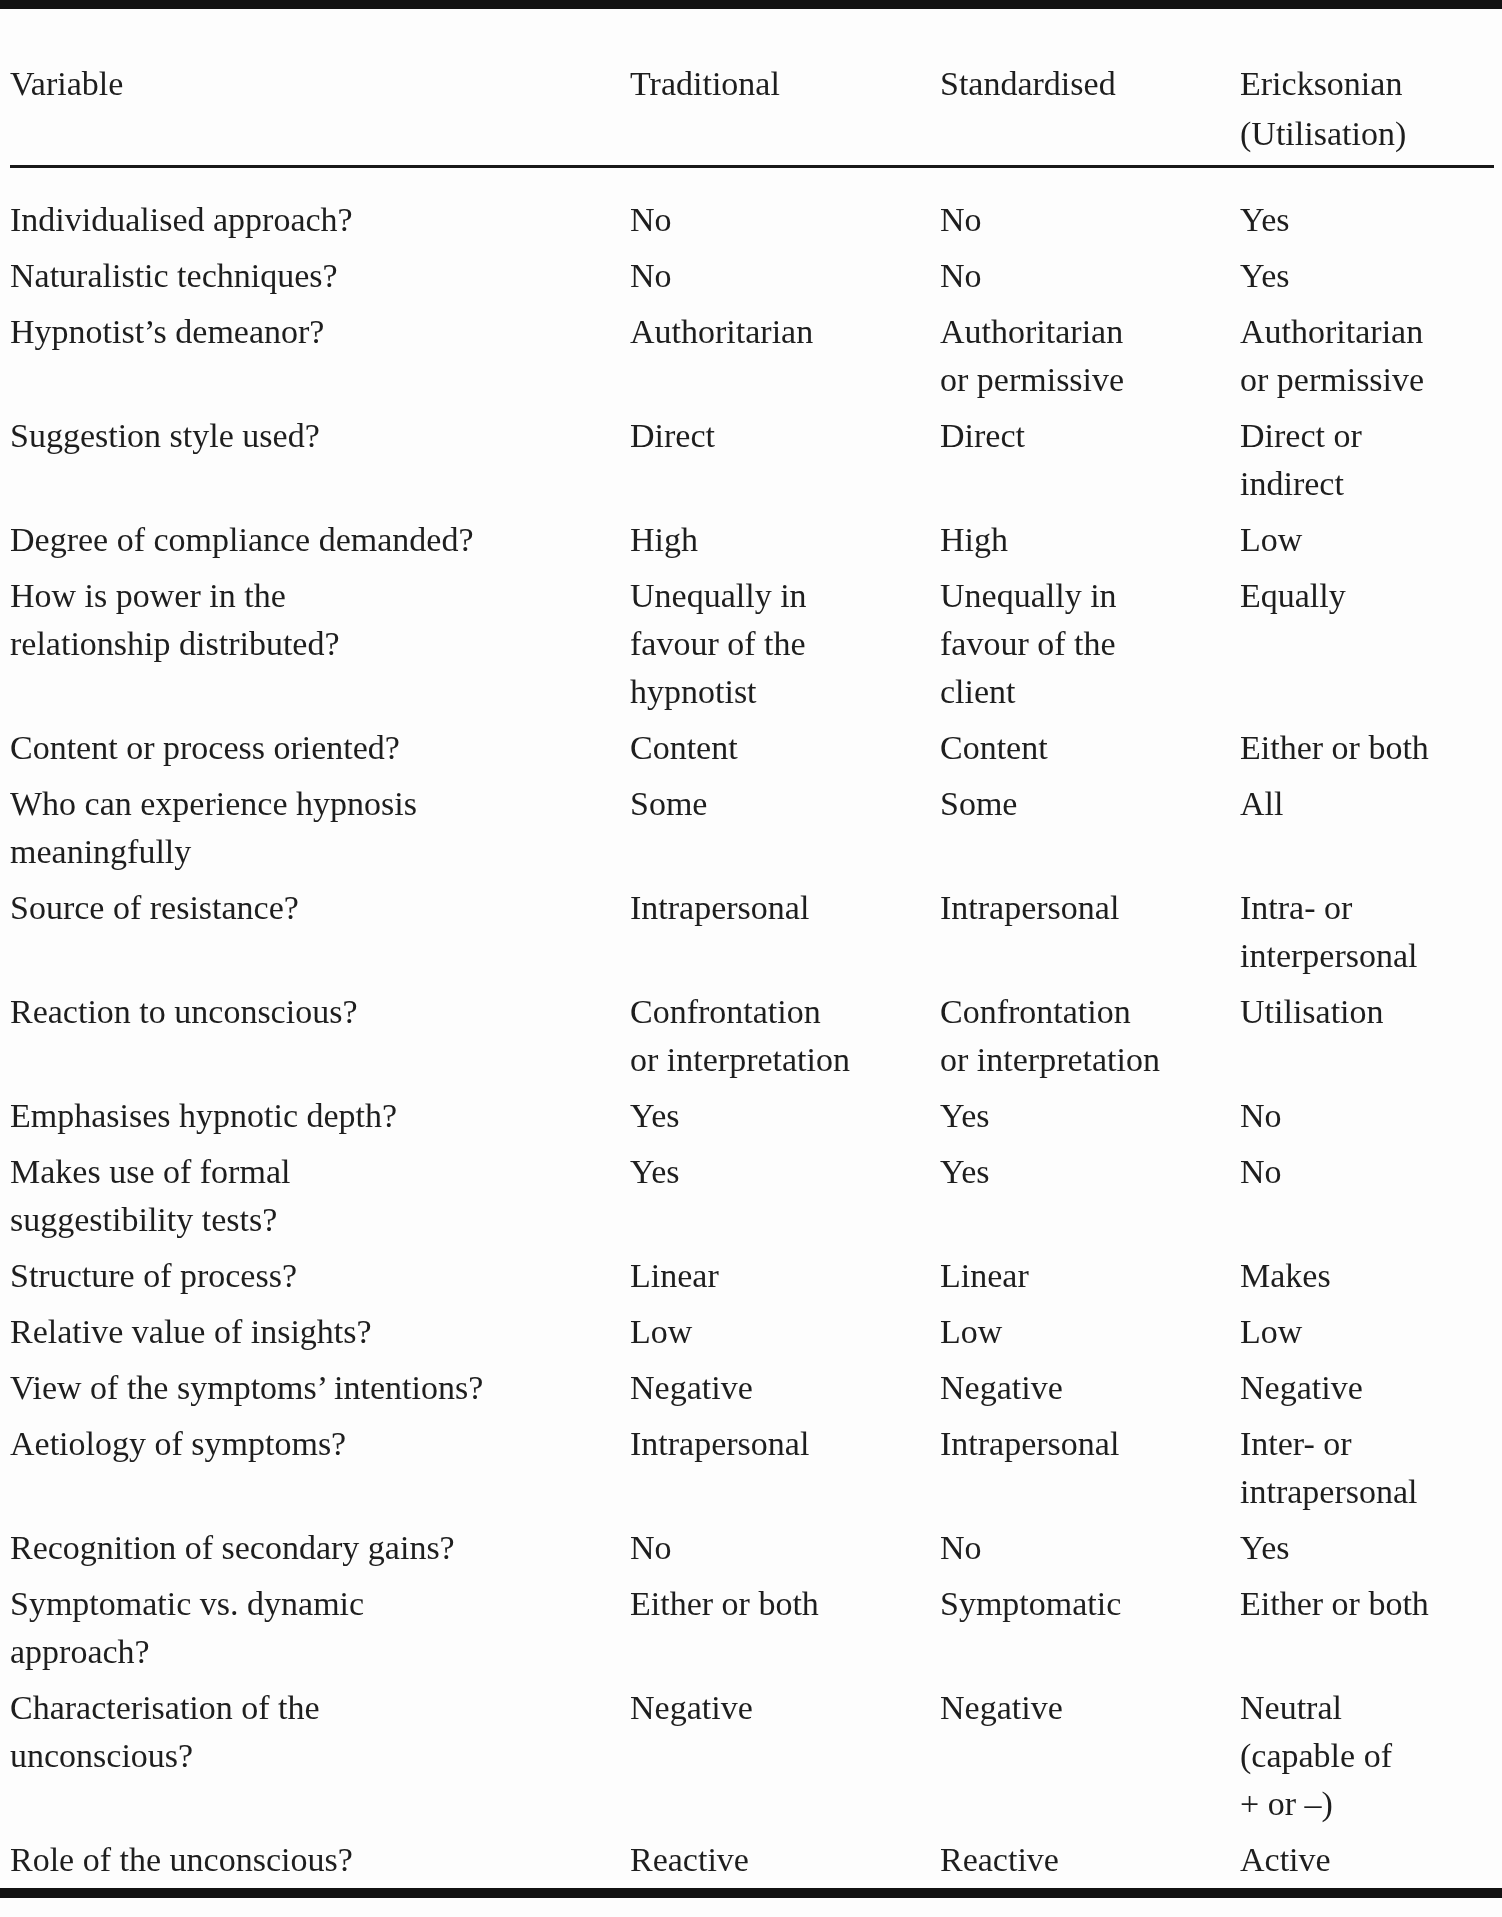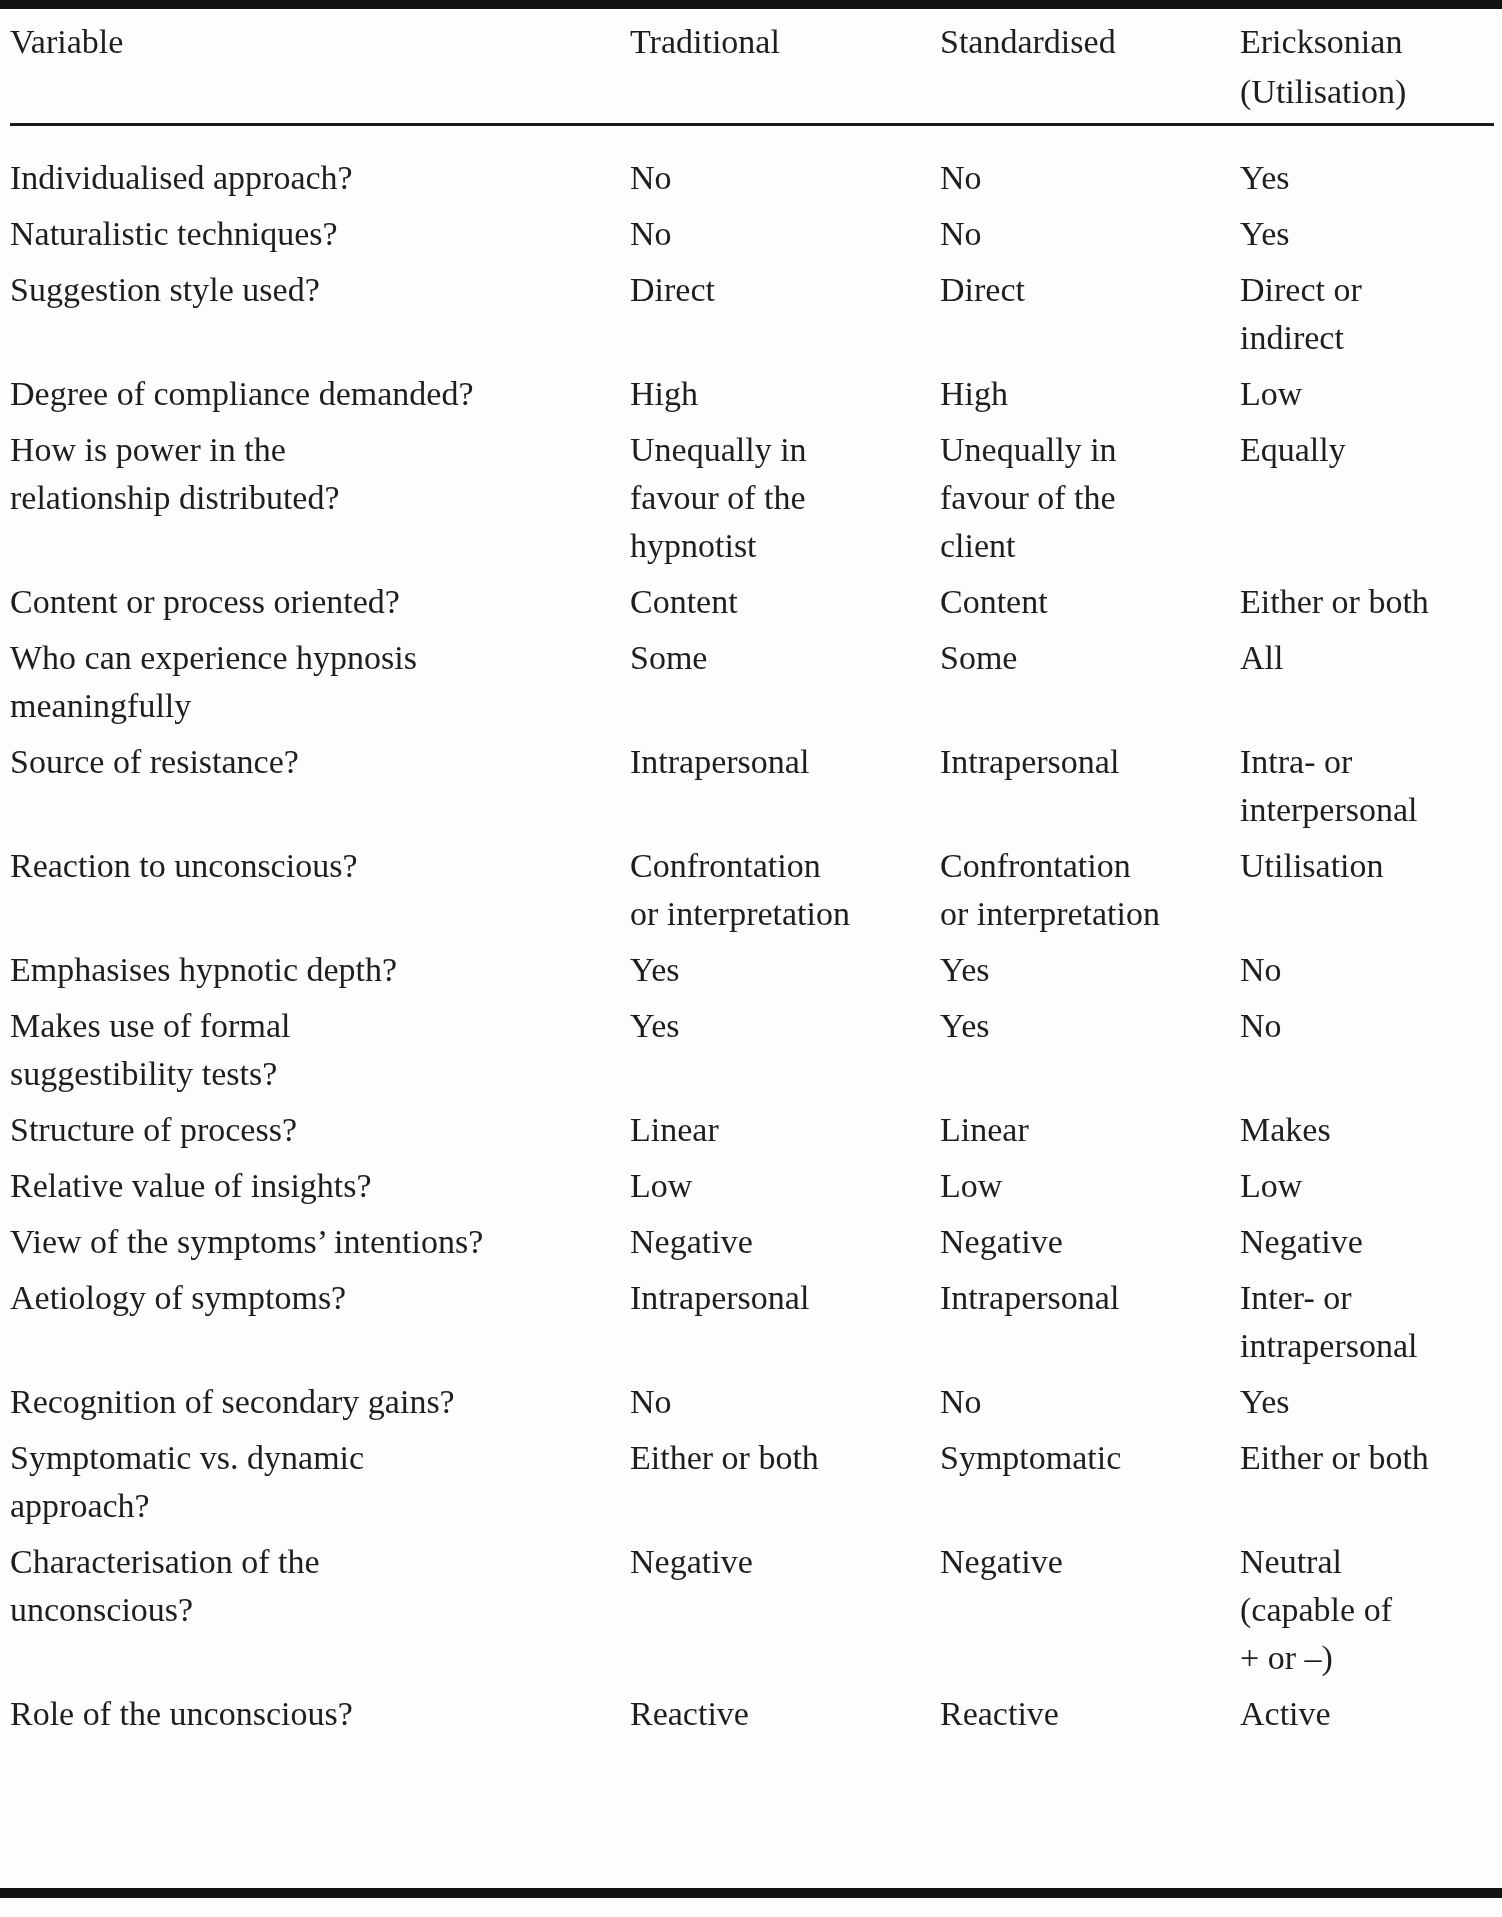--- a/index.html
+++ b/index.html
@@ -28,20 +28,21 @@
     height: 10px;
     background: #131313;
   }
   .page {
     padding: 0 8px 0 10px;
   }
   table.compare {
     border-collapse: collapse;
     table-layout: fixed;
     width: 1484px;
+    margin-top: 42px;
   }
   col.c1 { width: 620px; }
   col.c2 { width: 310px; }
   col.c3 { width: 300px; }
   col.c4 { width: 254px; }
   th, td {
     vertical-align: top;
     text-align: left;
     font-weight: normal;
     font-size: 34px;
@@ -88,20 +89,28 @@
         <td>No</td>
         <td>Yes</td>
       </tr>
       <tr>
         <td>Naturalistic techniques?</td>
         <td>No</td>
         <td>No</td>
         <td>Yes</td>
       </tr>
       <tr>
+        <td>Hypnotist’s demeanor?</td>
+        <td>Authoritarian</td>
+        <td>Authoritarian
+or permissive</td>
+        <td>Authoritarian
+or permissive</td>
+      </tr>
+      <tr>
         <td>Suggestion style used?</td>
         <td>Direct</td>
         <td>Direct</td>
         <td>Direct or
 indirect</td>
       </tr>
       <tr>
         <td>Degree of compliance demanded?</td>
         <td>High</td>
         <td>High</td>

